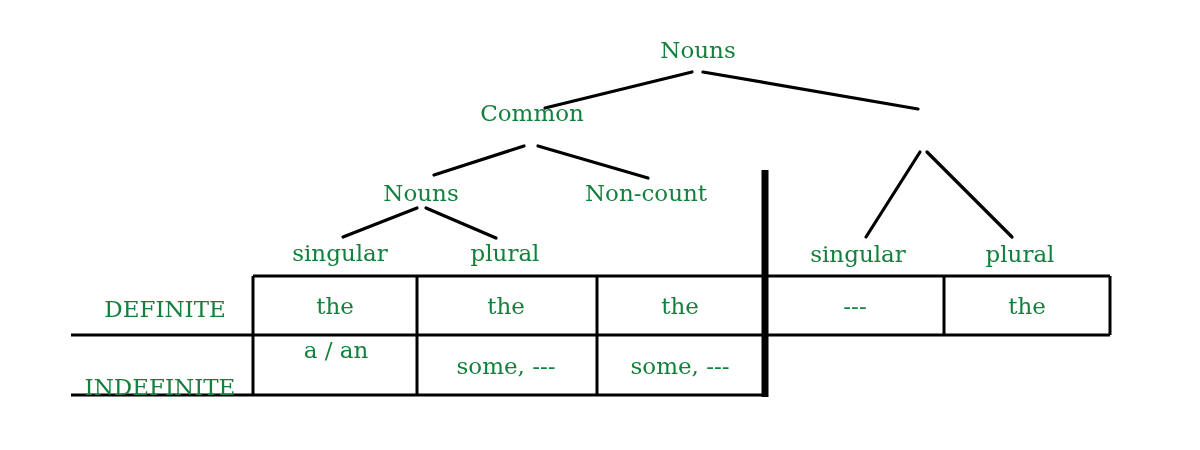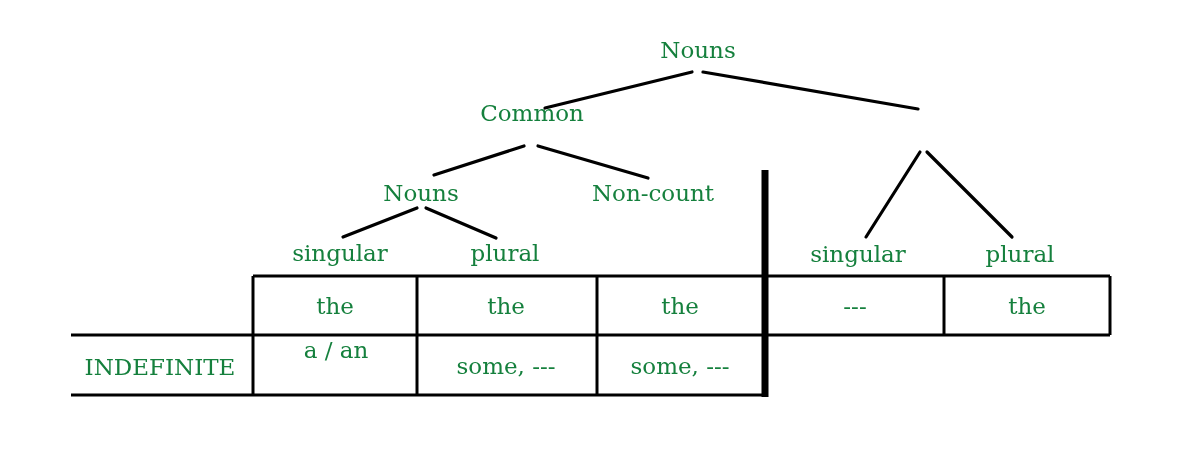--- a/index.html
+++ b/index.html
@@ -59,27 +59,28 @@
     <line x1="597" y1="276" x2="597" y2="395" stroke-width="3"></line>
     <line x1="944" y1="276" x2="944" y2="335" stroke-width="3"></line>
     <line x1="1110" y1="276" x2="1110" y2="335" stroke-width="3"></line>
 
     <line x1="765" y1="170" x2="765" y2="397" stroke-width="7"></line>
   </svg>
 
   <div class="lbl" style="left:698px;  top:39px;">Nouns</div>
   <div class="lbl" style="left:532px;  top:102px;">Common</div>
   <div class="lbl" style="left:421px;  top:182px;">Nouns</div>
-  <div class="lbl" style="left:646px;  top:182px;margin-left:7px;">Non-count</div>
+  <div class="lbl" style="left:646px;  top:182px;">Non-count</div>
   <div class="lbl" style="left:340px;  top:242px;">singular</div>
   <div class="lbl" style="left:505px;  top:242px;">plural</div>
   <div class="lbl" style="left:858px;  top:243px;">singular</div>
   <div class="lbl" style="left:1020px; top:243px;">plural</div>
 
-  <div class="lbl" style="left:160px; top:356px;">INDEFINITE</div>
+  <div class="lbl" style="left:165px; top:298px;">DEFINITE</div>
+  <div class="lbl" style="left:160px; top:376px;">INDEFINITE</div>
 
   <div class="lbl" style="left:335px;  top:295px;">the</div>
   <div class="lbl" style="left:506px;  top:295px;">the</div>
   <div class="lbl" style="left:680px;  top:295px;">the</div>
   <div class="lbl" style="left:855px;  top:295px;">---</div>
   <div class="lbl" style="left:1027px; top:295px;">the</div>
 
   <div class="lbl" style="left:336px; top:339px;">a / an</div>
   <div class="lbl" style="left:506px; top:355px;">some, ---</div>
   <div class="lbl" style="left:680px; top:355px;">some, ---</div>

